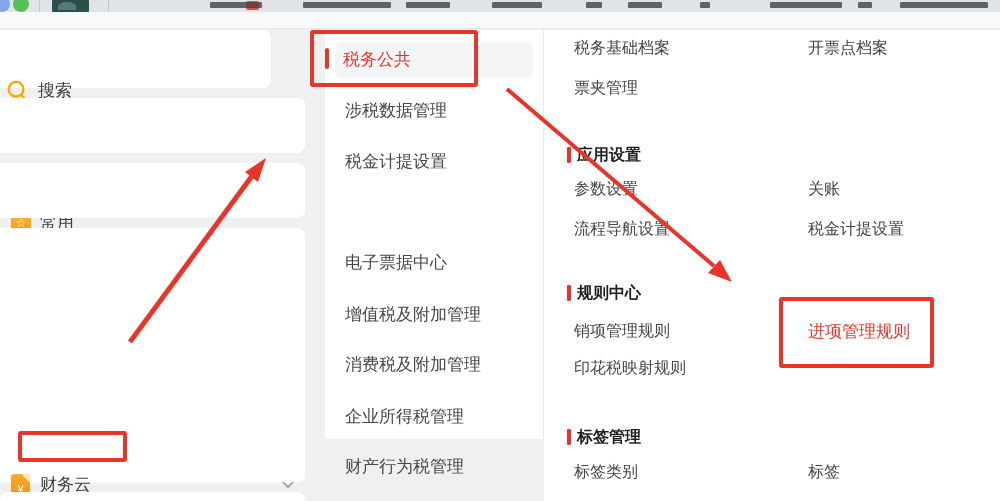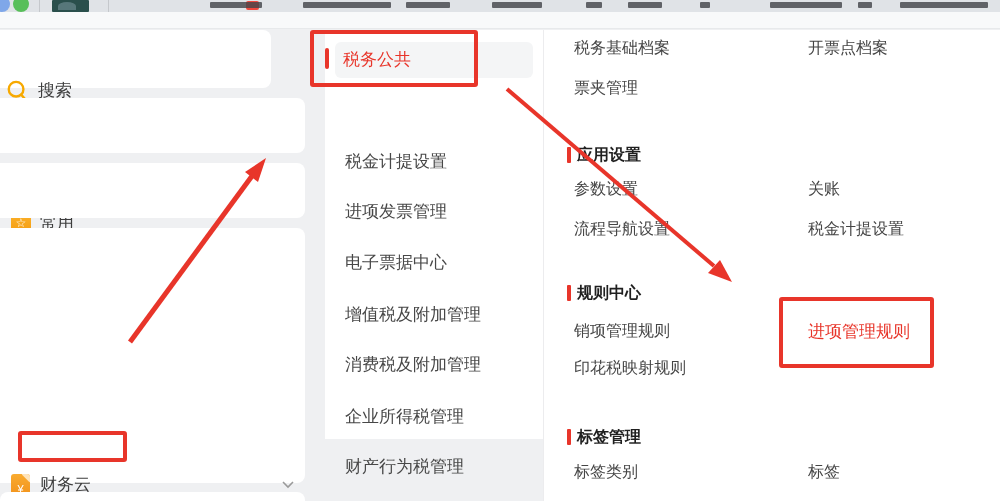--- a/index.html
+++ b/index.html
@@ -116,22 +116,22 @@
   </svg>
 
 </div>
 
 <div class="card" style="left:0;top:492px;width:305px;height:9px;border-radius:8px 8px 0 0"></div>
 
 <div class="panel" style="left:325px;top:30px;width:218px;height:409px">
   <div class="pill" style="left:10px;top:12px;width:198px;height:36px"></div>
   <div style="position:absolute;left:0;top:18px;width:4px;height:21px;background:#e8352a;border-radius:2px"></div>
   <div class="mid-item red-text" style="left:18px;top:18px">税务公共</div>
+  <div class="mid-item" style="left:20px;top:69px">涉税数据管理</div>
   <div class="mid-item" style="left:20px;top:120px">税金计提设置</div>
-  <div class="mid-item" style="left:20px;top:170px">进项发票管理</div>
   <div class="mid-item" style="left:20px;top:273px">增值税及附加管理</div>
   <div class="mid-item" style="left:20px;top:221px">电子票据中心</div>
   <div class="mid-item" style="left:20px;top:375px">企业所得税管理</div>
   <div class="mid-item" style="left:20px;top:323px">消费税及附加管理</div>
   <div class="mid-item" style="left:20px;top:425px">财产行为税管理</div>
 </div>
 
 <div class="panel" style="left:543px;top:30px;width:457px;height:471px;border-left:1px solid #ececee">
 
   <div class="rt-item" style="left:30px;top:6px">税务基础档案</div>

